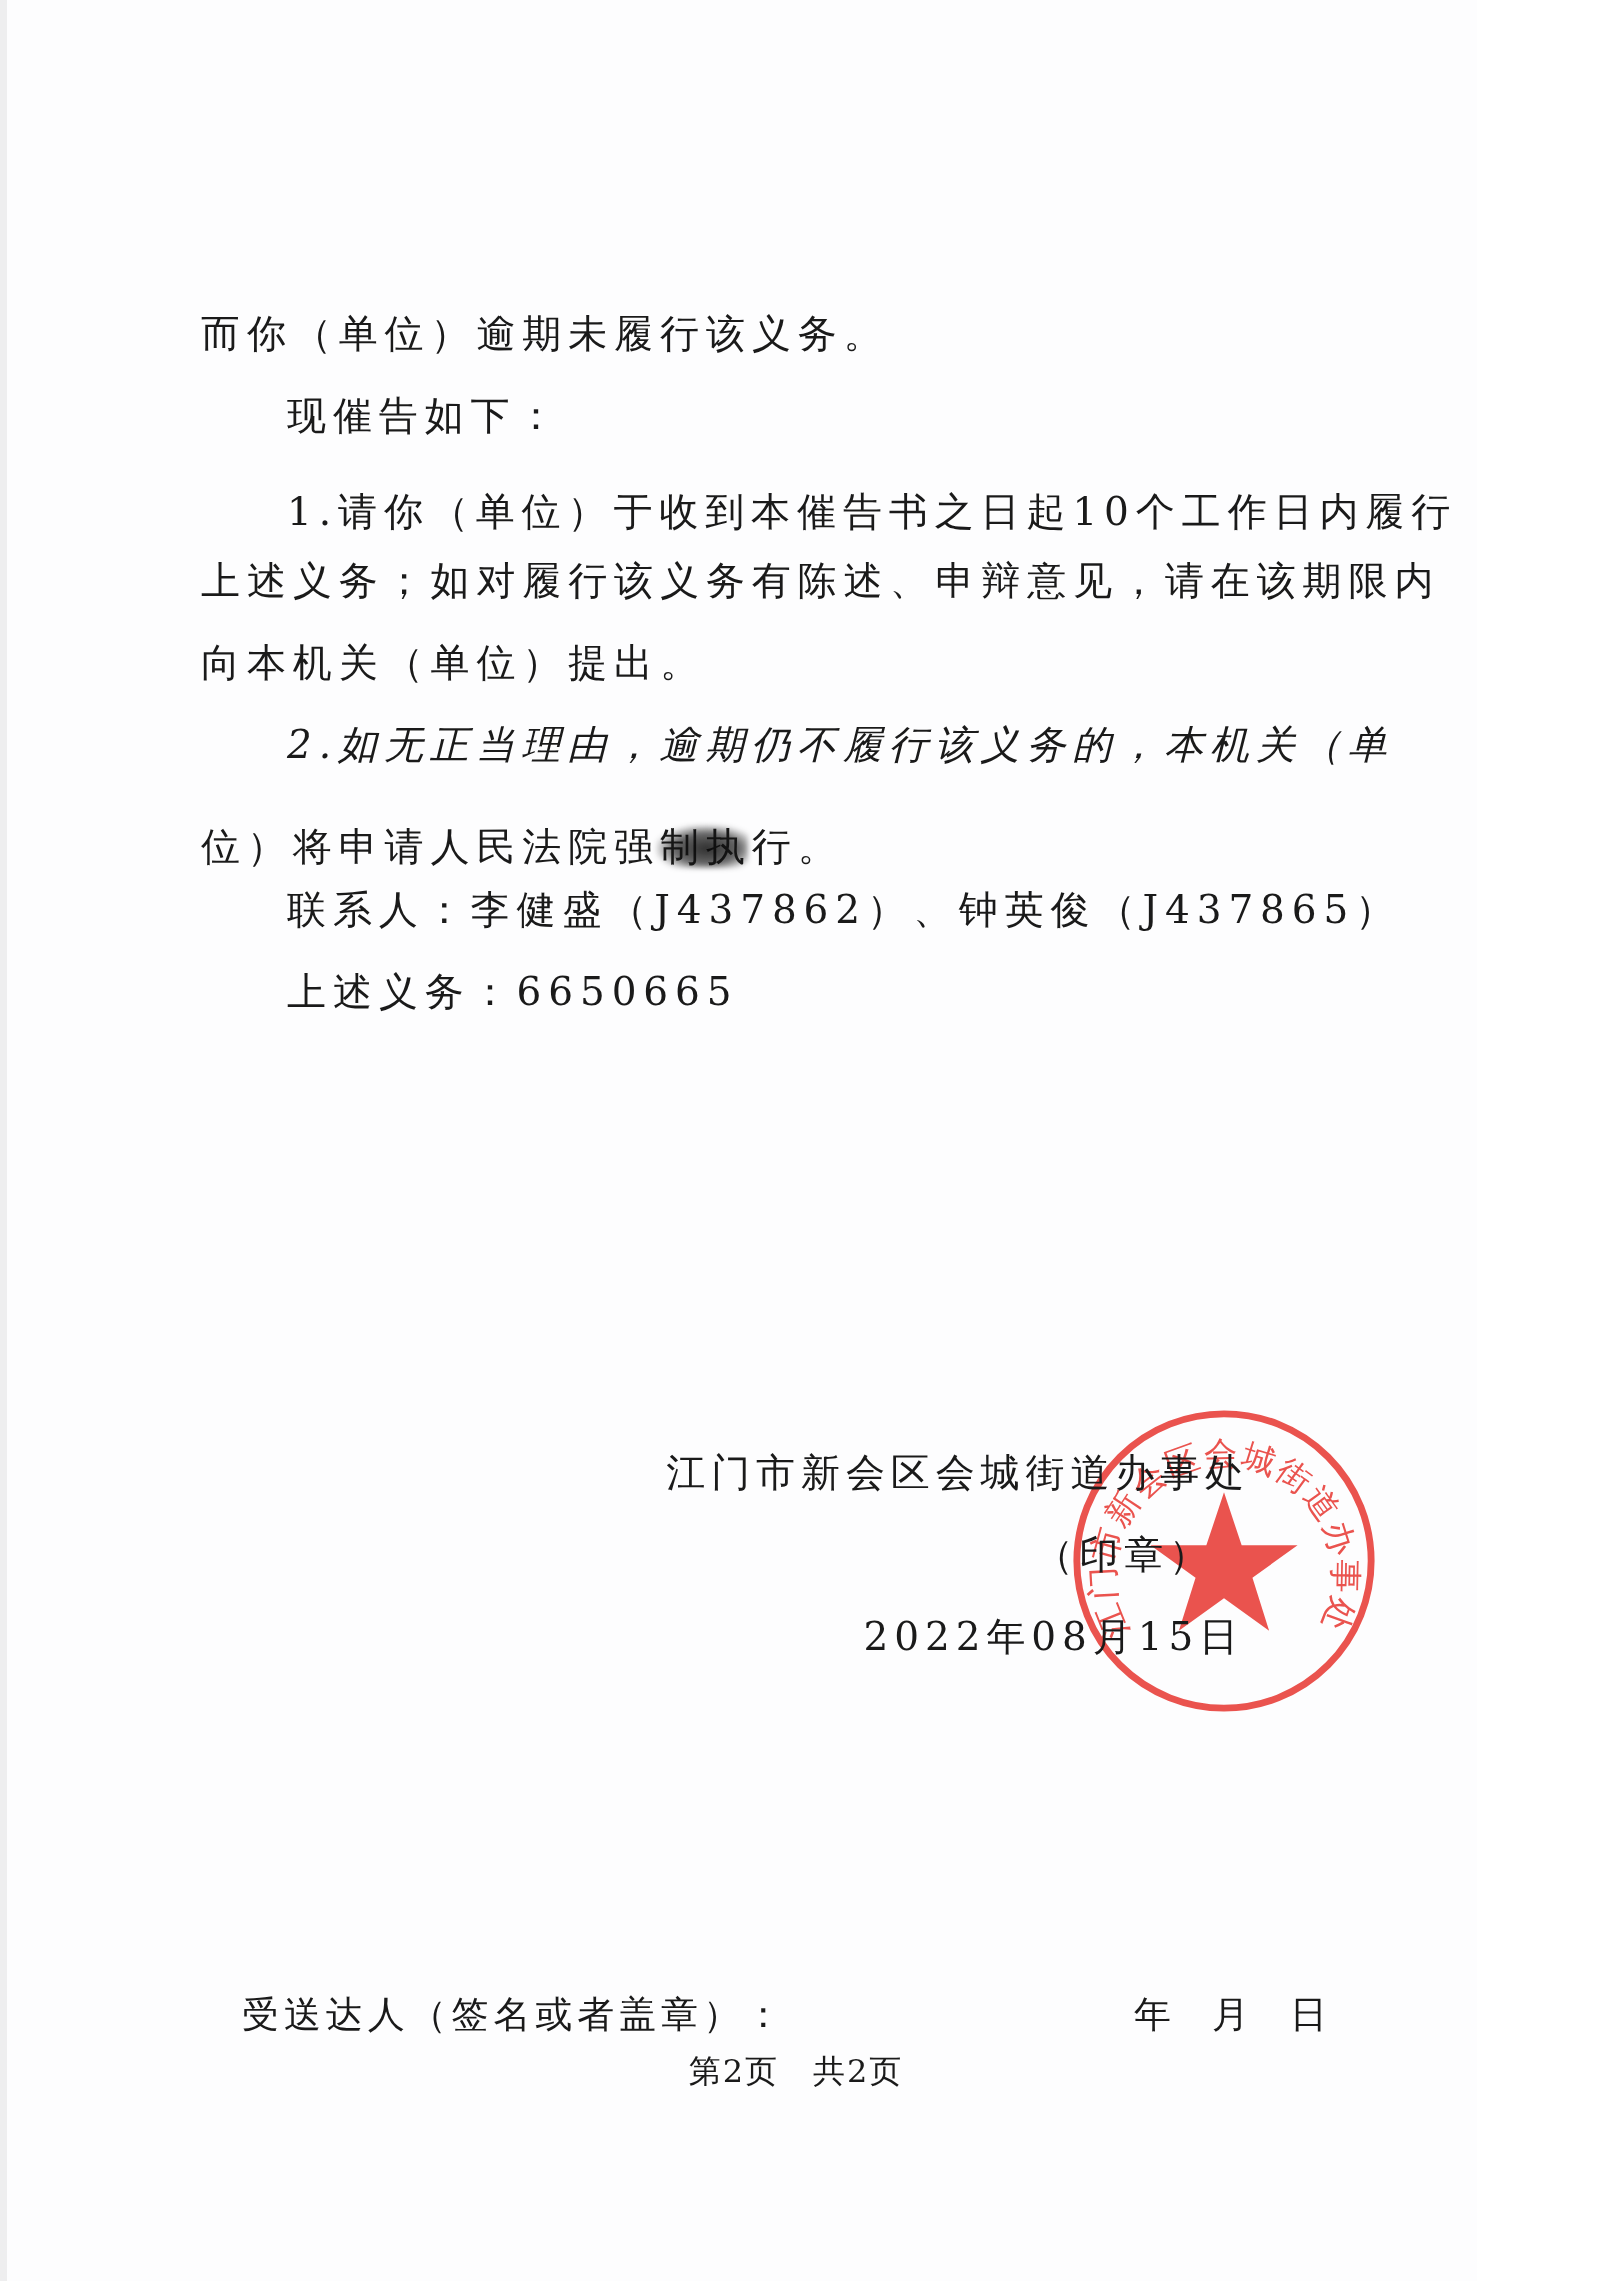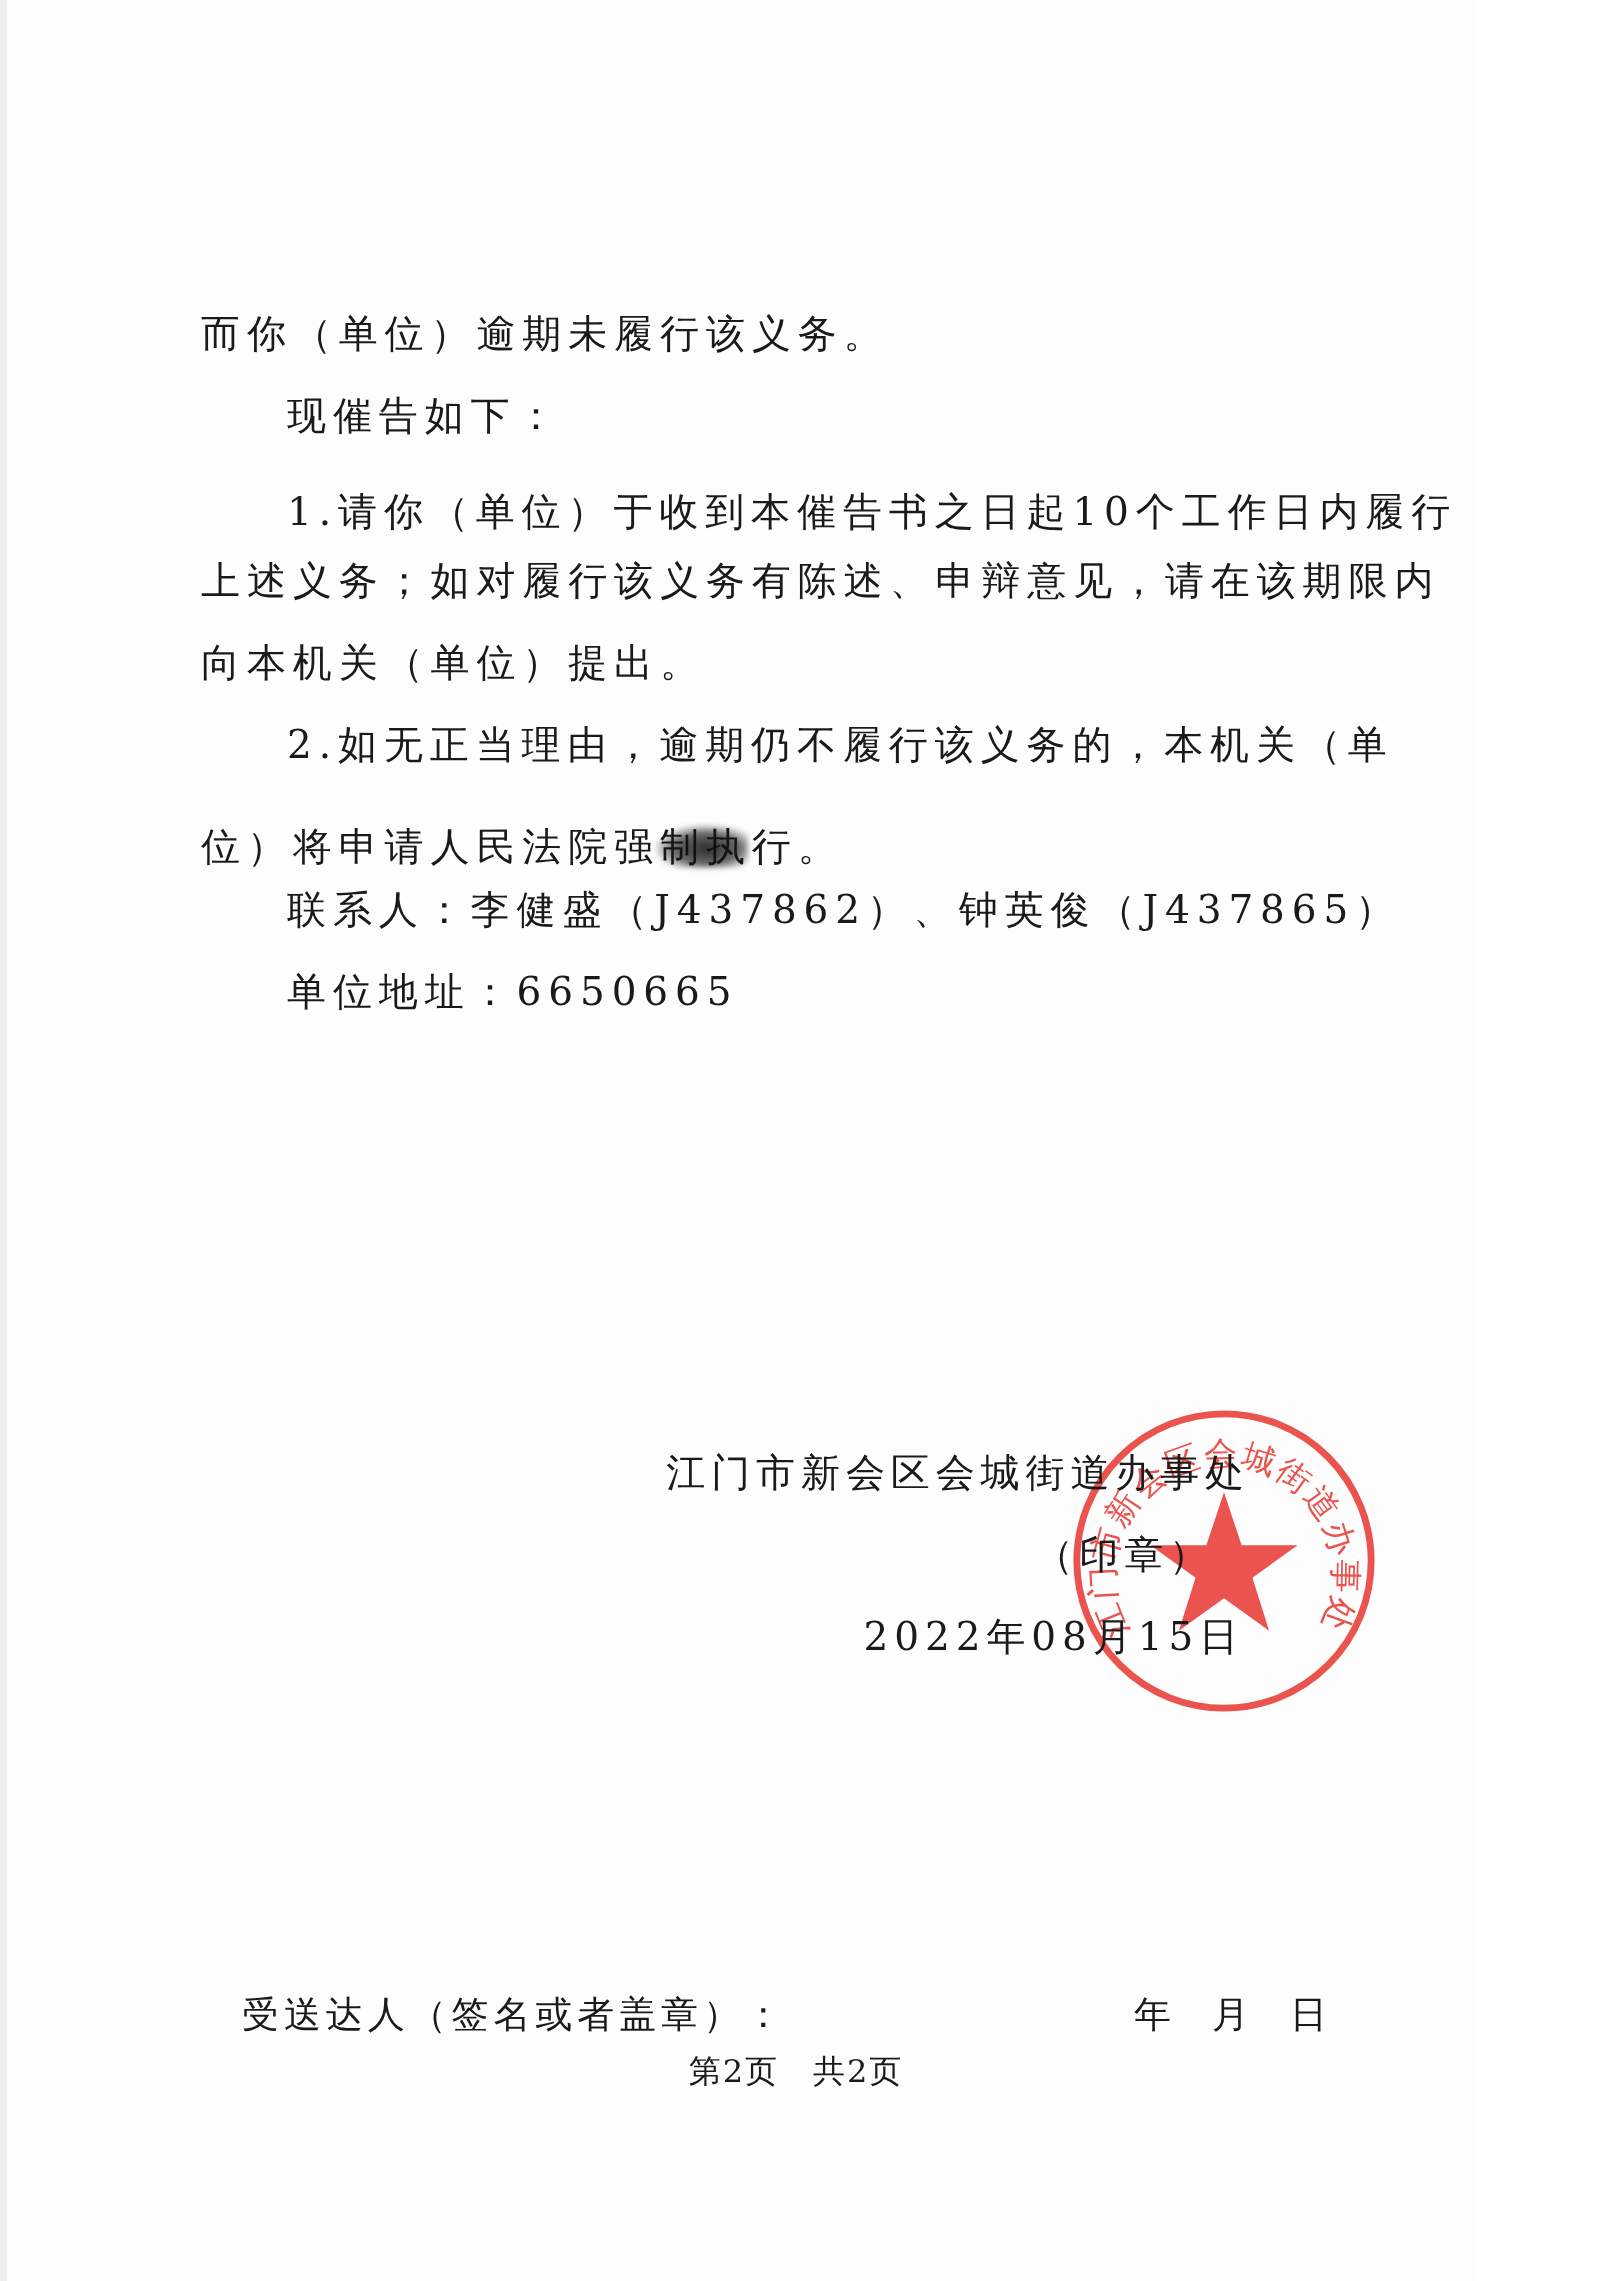--- a/index.html
+++ b/index.html
@@ -97,31 +97,31 @@
 <div class="page">
 
   <div class="line flush" style="top:310px;">而你（单位）逾期未履行该义务。</div>
 
   <div class="line indent" style="top:392px;">现催告如下：</div>
 
   <div class="line indent" style="top:488px;">1.请你（单位）于收到本催告书之日起10个工作日内履行</div>
   <div class="line flush" style="top:557px;">上述义务；如对履行该义务有陈述、申辩意见，请在该期限内</div>
   <div class="line flush" style="top:639px;">向本机关（单位）提出。</div>
 
-  <div class="line indent" style="top:721px;">2.如无正当理由，逾期仍不履行该义务的，本机关（单</div>
+  <div class="line indent" style="top:721px;font-style:italic;">2.如无正当理由，逾期仍不履行该义务的，本机关（单</div>
   <div class="line flush" style="top:804px;margin-top:19px;">
     <span>位）将申请人民法院强</span><span class="smudge">制执</span><span>行。</span>
   </div>
 
   <div class="line indent" style="top:886px;">
     <span>联系人：</span><span>李健盛（J437862）、钟英俊（J437865）</span>
   </div>
 
   <div class="line indent" style="top:968px;">
-    <span>单位地址：</span><span>6650665</span>
+    <span>上述义务：</span><span>6650665</span>
   </div>
 
 
   <svg class="seal" viewBox="0 0 316 316">
     <defs>
       <path id="sealArc" d="M 62 230 A 112 112 0 1 1 254 230"></path>
     </defs>
     <circle cx="158" cy="158" r="150" fill="none" stroke="#e8413c" stroke-width="7"></circle>
     <text font-size="34" fill="#e8413c" font-family="DejaVu Serif, serif" letter-spacing="2">
       <textPath href="#sealArc" startOffset="0">江门市新会区会城街道办事处</textPath>

